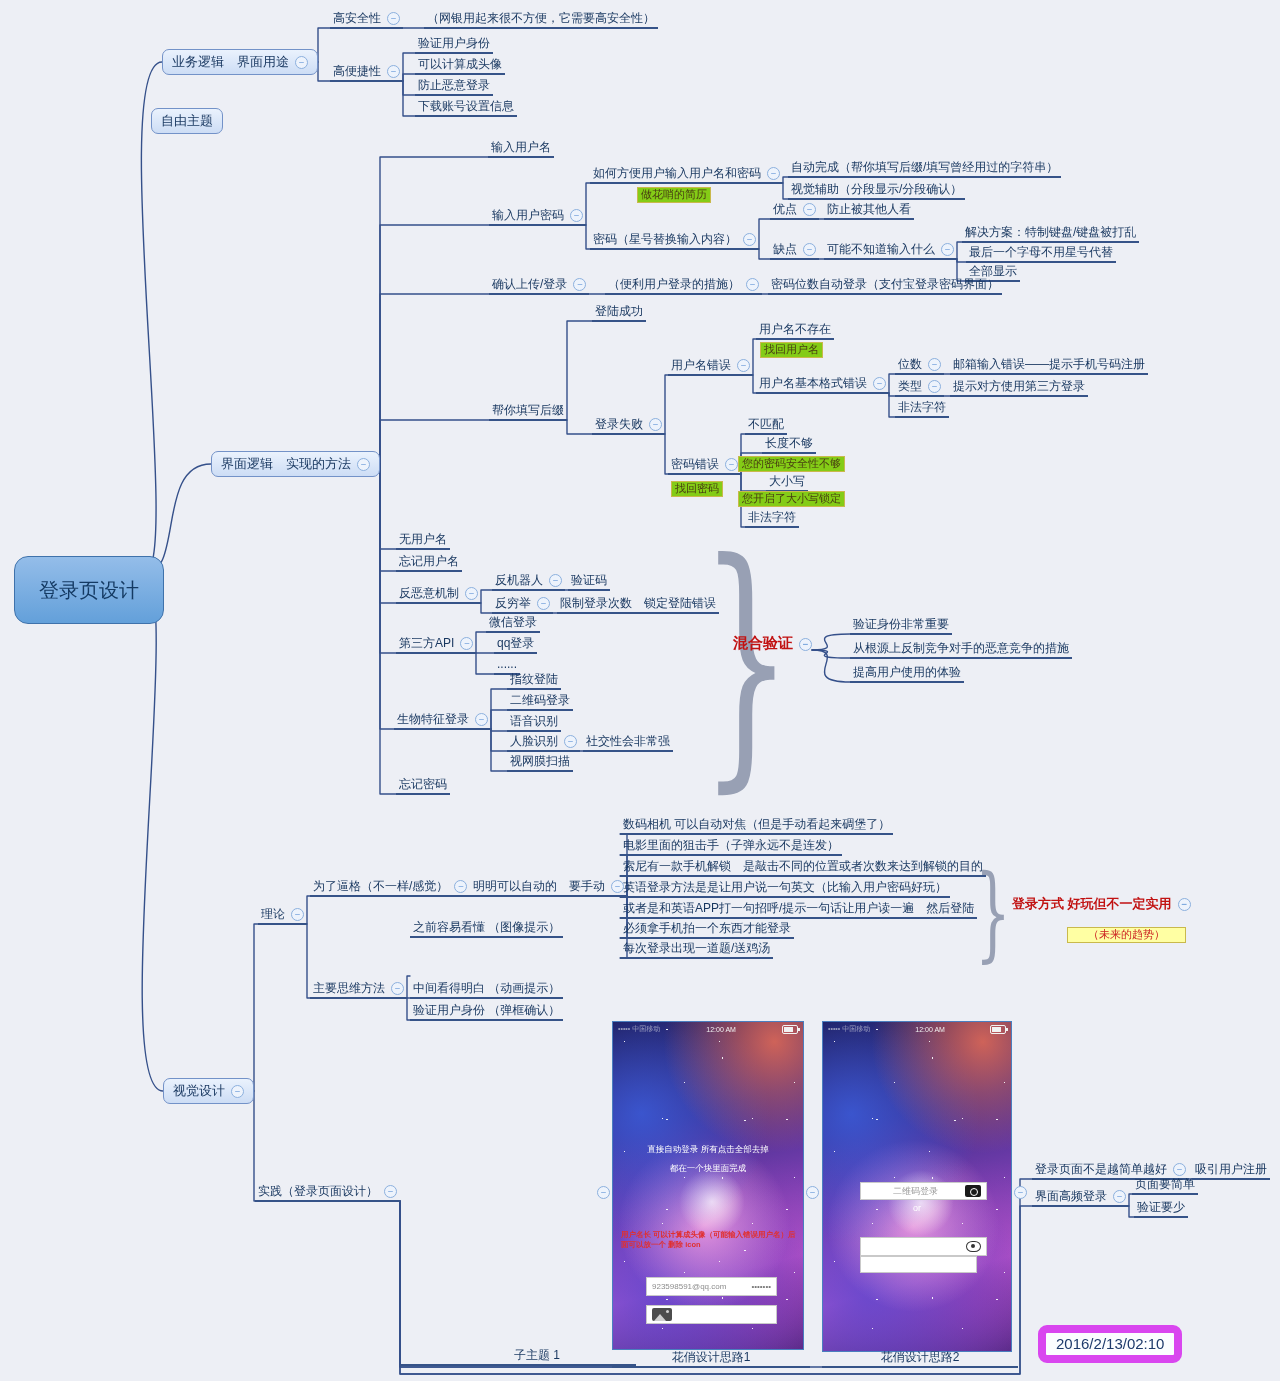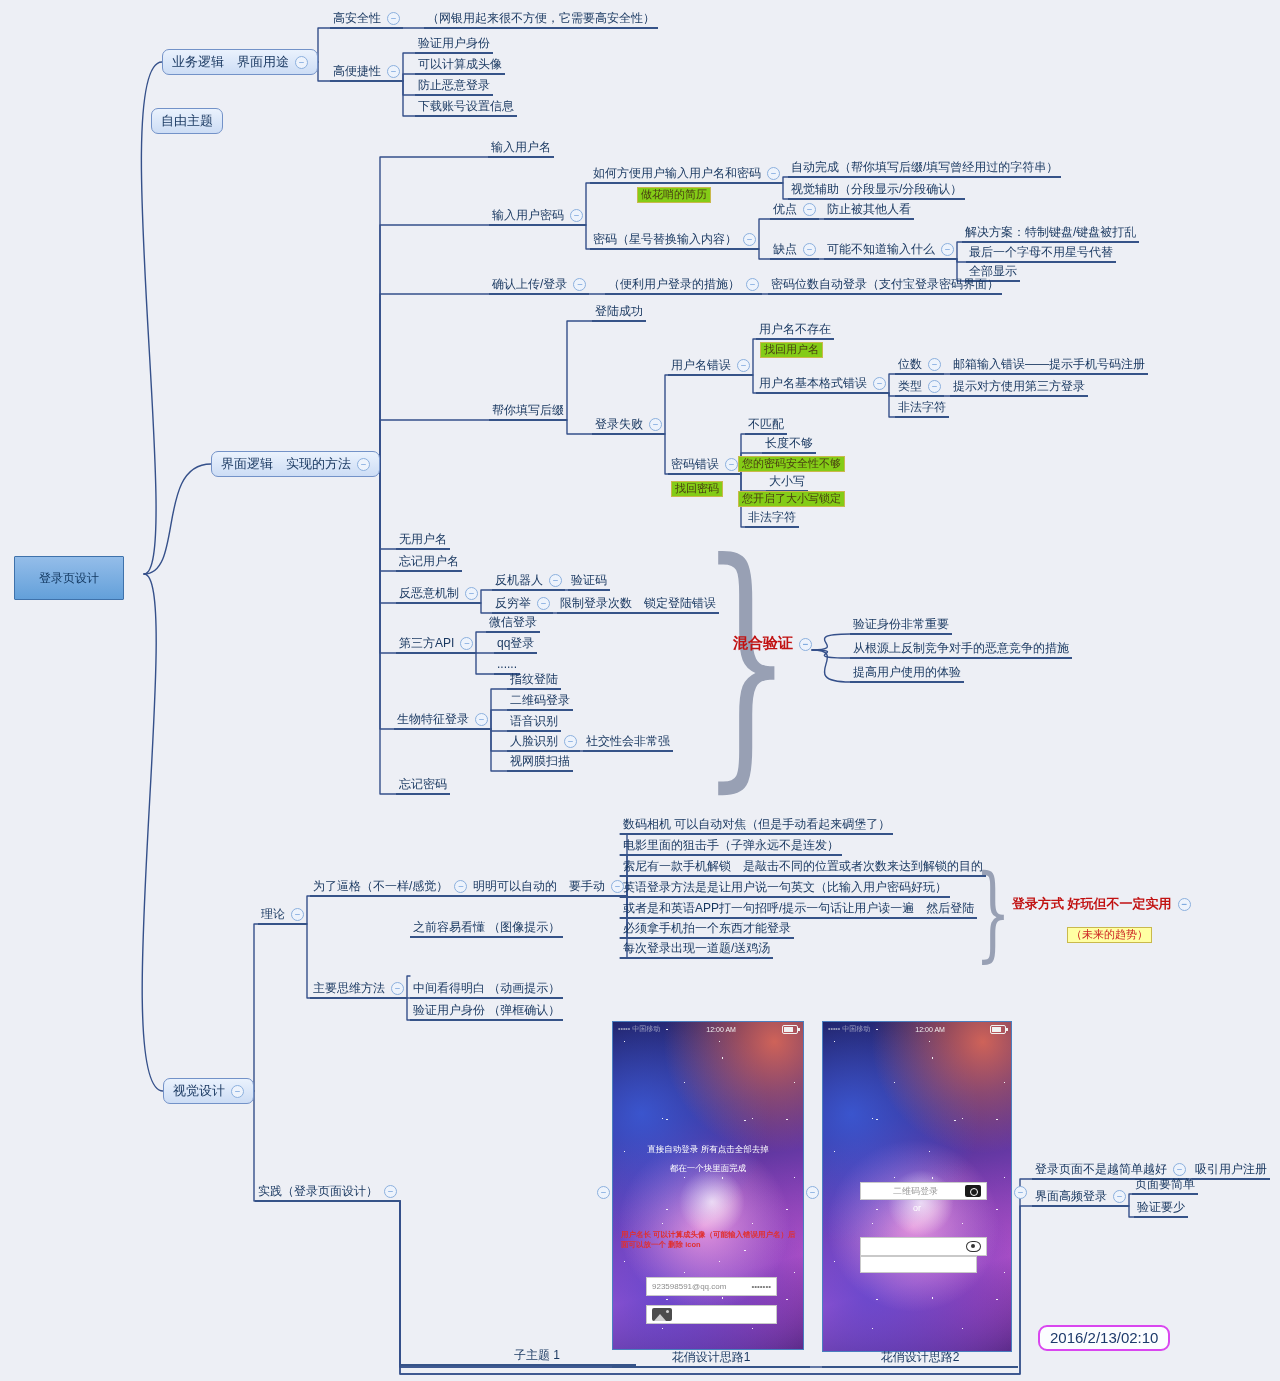--- a/index.html
+++ b/index.html
@@ -6,28 +6,28 @@
   #map{position:relative;width:1280px;height:1381px;background:#edeff5;
        font-family:"Liberation Sans",sans-serif;overflow:hidden;}
   #edges{position:absolute;left:0;top:0;z-index:0;}
   #edges path{fill:none;stroke:#35508a;stroke-width:1.4;stroke-linecap:round;stroke-linejoin:round;}
   .node{position:absolute;z-index:1;white-space:nowrap;color:#17365f;
         font-size:12px;line-height:14px;cursor:default;}
   .topic{padding:0 3px 2px;border-bottom:2px solid #365388;}
   .main{background:linear-gradient(#eaf2fd,#cdddf5);border:1.5px solid #7392c8;
         border-radius:7px;padding:5px 9px;font-size:13px;border-bottom:1.5px solid #7392c8;}
   .central{background:linear-gradient(#94bde9,#63a0da);border:1.5px solid #3f72ab;
-        border-radius:1px;padding:14px 24px;font-size:12px;color:#143a63;}
+        border-radius:14px;padding:26px 24px;font-size:20px;color:#143a63;}
   .note{background:#84cc16;border:1px solid #c9b94c;color:#473d12;font-size:11px;
         line-height:13px;padding:0 3px 1px;z-index:2;}
   .note-red{background:#ffffa3;border:1px solid #c9b94c;color:#cc2222;font-size:11px;
-        line-height:13px;padding:0 3px 1px;z-index:2;}
+        line-height:13px;padding:0 20px 1px;z-index:2;}
   .red{color:#c11212;font-weight:bold;font-size:15px;}
   .red2{color:#c11212;font-weight:bold;font-size:13px;}
-  .date{border:2px solid #d946ef;border-radius:9px;background:#fbfdff;padding:4px 10px;
+  .date{border:8px solid #d946ef;border-radius:9px;background:#fbfdff;padding:4px 10px;
         font-size:15px;color:#1d3a6b;}
   .brace{font-family:"DejaVu Serif",serif;color:#98a0b4;line-height:1;z-index:0;
         transform:scaleX(.55);transform-origin:left center;font-weight:normal;}
   .minus,.minusic{display:inline-block;width:11px;height:11px;border-radius:50%;
         background:#edf3fc;border:1px solid #8cb0de;color:#7aa6dd;font-size:9px;
         line-height:10px;text-align:center;vertical-align:1px;margin-left:6px;
         font-family:"DejaVu Sans Mono",monospace;}
   .minus{margin:0;}
   
   .mock{position:absolute;z-index:1;font-family:"Liberation Sans",sans-serif;}

